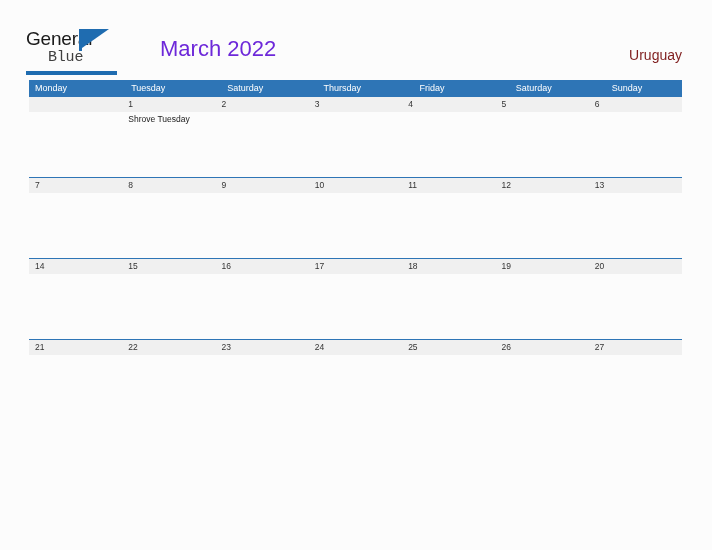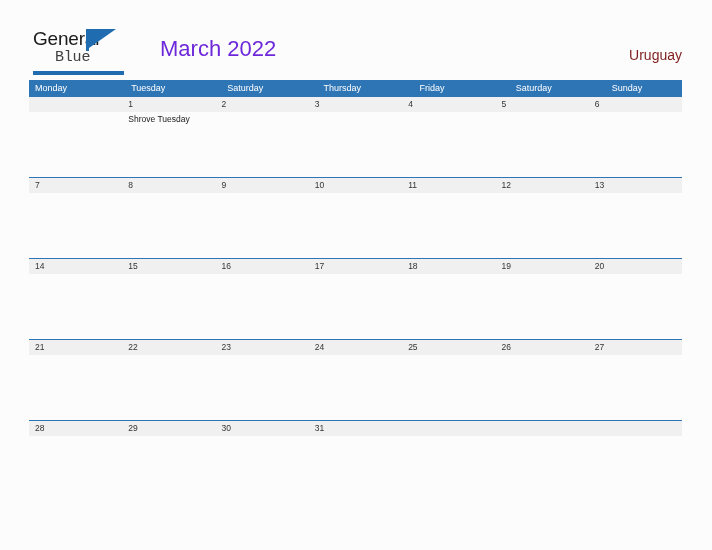--- a/index.html
+++ b/index.html
@@ -26,21 +26,21 @@
   .header {
     position: absolute;
     left: 0;
     top: 0;
     width: 712px;
     height: 80px;
   }
 
   .logo {
     position: absolute;
-    left: 33px;
+    left: 26px;
     top: 28px;
     width: 96px;
     height: 46px;
   }
   .logo-general {
     position: absolute;
     left: 0;
     top: 0;
     font-size: 19px;
     line-height: 22px;
@@ -298,29 +298,20 @@
         <div class="day-events"></div>
         <div class="day-events"></div>
         <div class="day-events"></div>
         <div class="day-events"></div>
         <div class="day-events"></div>
         <div class="day-events"></div>
       </div>
     </div>
 
     <div class="week-row">
-      <div class="week-band">
-        <div class="day-num">28</div>
-        <div class="day-num">29</div>
-        <div class="day-num">30</div>
-        <div class="day-num">31</div>
-        <div class="day-num"></div>
-        <div class="day-num"></div>
-        <div class="day-num"></div>
-      </div>
       <div class="week-body">
         <div class="day-events"></div>
         <div class="day-events"></div>
         <div class="day-events"></div>
         <div class="day-events"></div>
         <div class="day-events"></div>
         <div class="day-events"></div>
         <div class="day-events"></div>
       </div>
     </div>

